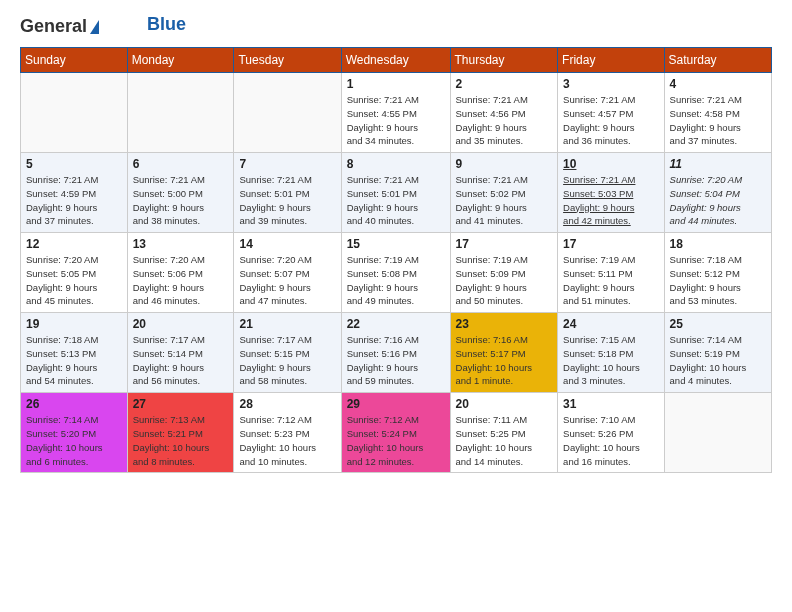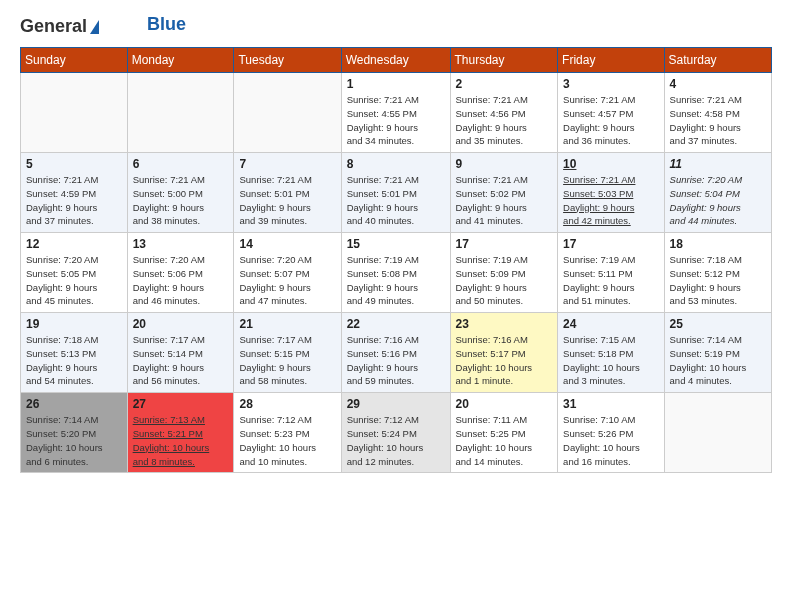--- a/index.html
+++ b/index.html
@@ -273,21 +273,21 @@
 Daylight: 9 hours
 and 58 minutes.</div>
           </td>
           <td style="background: rgb(240, 244, 250);">
             <div class="day-number">22</div>
             <div class="day-info" style="white-space: pre-line;">Sunrise: 7:16 AM
 Sunset: 5:16 PM
 Daylight: 9 hours
 and 59 minutes.</div>
           </td>
-          <td style="background: #fef9c3;">
+          <td style="background: #eab308;">
             <div class="day-number">23</div>
             <div class="day-info" style="white-space: pre-line;">Sunrise: 7:16 AM
 Sunset: 5:17 PM
 Daylight: 10 hours
 and 1 minute.</div>
           </td>
           <td style="background: rgb(240, 244, 250);">
             <div class="day-number">24</div>
             <div class="day-info" style="white-space: pre-line;">Sunrise: 7:15 AM
 Sunset: 5:18 PM
@@ -296,42 +296,42 @@
           </td>
           <td style="background: rgb(240, 244, 250);">
             <div class="day-number">25</div>
             <div class="day-info" style="white-space: pre-line;">Sunrise: 7:14 AM
 Sunset: 5:19 PM
 Daylight: 10 hours
 and 4 minutes.</div>
           </td>
         </tr>
         <tr>
-          <td style="background: #a3a3a3;">
+          <td style="background: #d946ef;">
             <div class="day-number">26</div>
             <div class="day-info" style="white-space: pre-line;">Sunrise: 7:14 AM
 Sunset: 5:20 PM
 Daylight: 10 hours
 and 6 minutes.</div>
           </td>
           <td style="background: #ef4444;">
             <div class="day-number">27</div>
-            <div class="day-info" style="white-space: pre-line; text-decoration: underline;">Sunrise: 7:13 AM
+            <div class="day-info" style="white-space: pre-line;">Sunrise: 7:13 AM
 Sunset: 5:21 PM
 Daylight: 10 hours
 and 8 minutes.</div>
           </td>
           <td style="background: rgb(255, 255, 255);">
             <div class="day-number">28</div>
             <div class="day-info" style="white-space: pre-line;">Sunrise: 7:12 AM
 Sunset: 5:23 PM
 Daylight: 10 hours
 and 10 minutes.</div>
           </td>
-          <td style="background: #e5e5e5; margin-left: 36px;">
+          <td style="background: #ec4899; margin-left: 36px;">
             <div class="day-number">29</div>
             <div class="day-info" style="white-space: pre-line;">Sunrise: 7:12 AM
 Sunset: 5:24 PM
 Daylight: 10 hours
 and 12 minutes.</div>
           </td>
           <td style="background: rgb(255, 255, 255);">
             <div class="day-number">20</div>
             <div class="day-info" style="white-space: pre-line;">Sunrise: 7:11 AM
 Sunset: 5:25 PM

